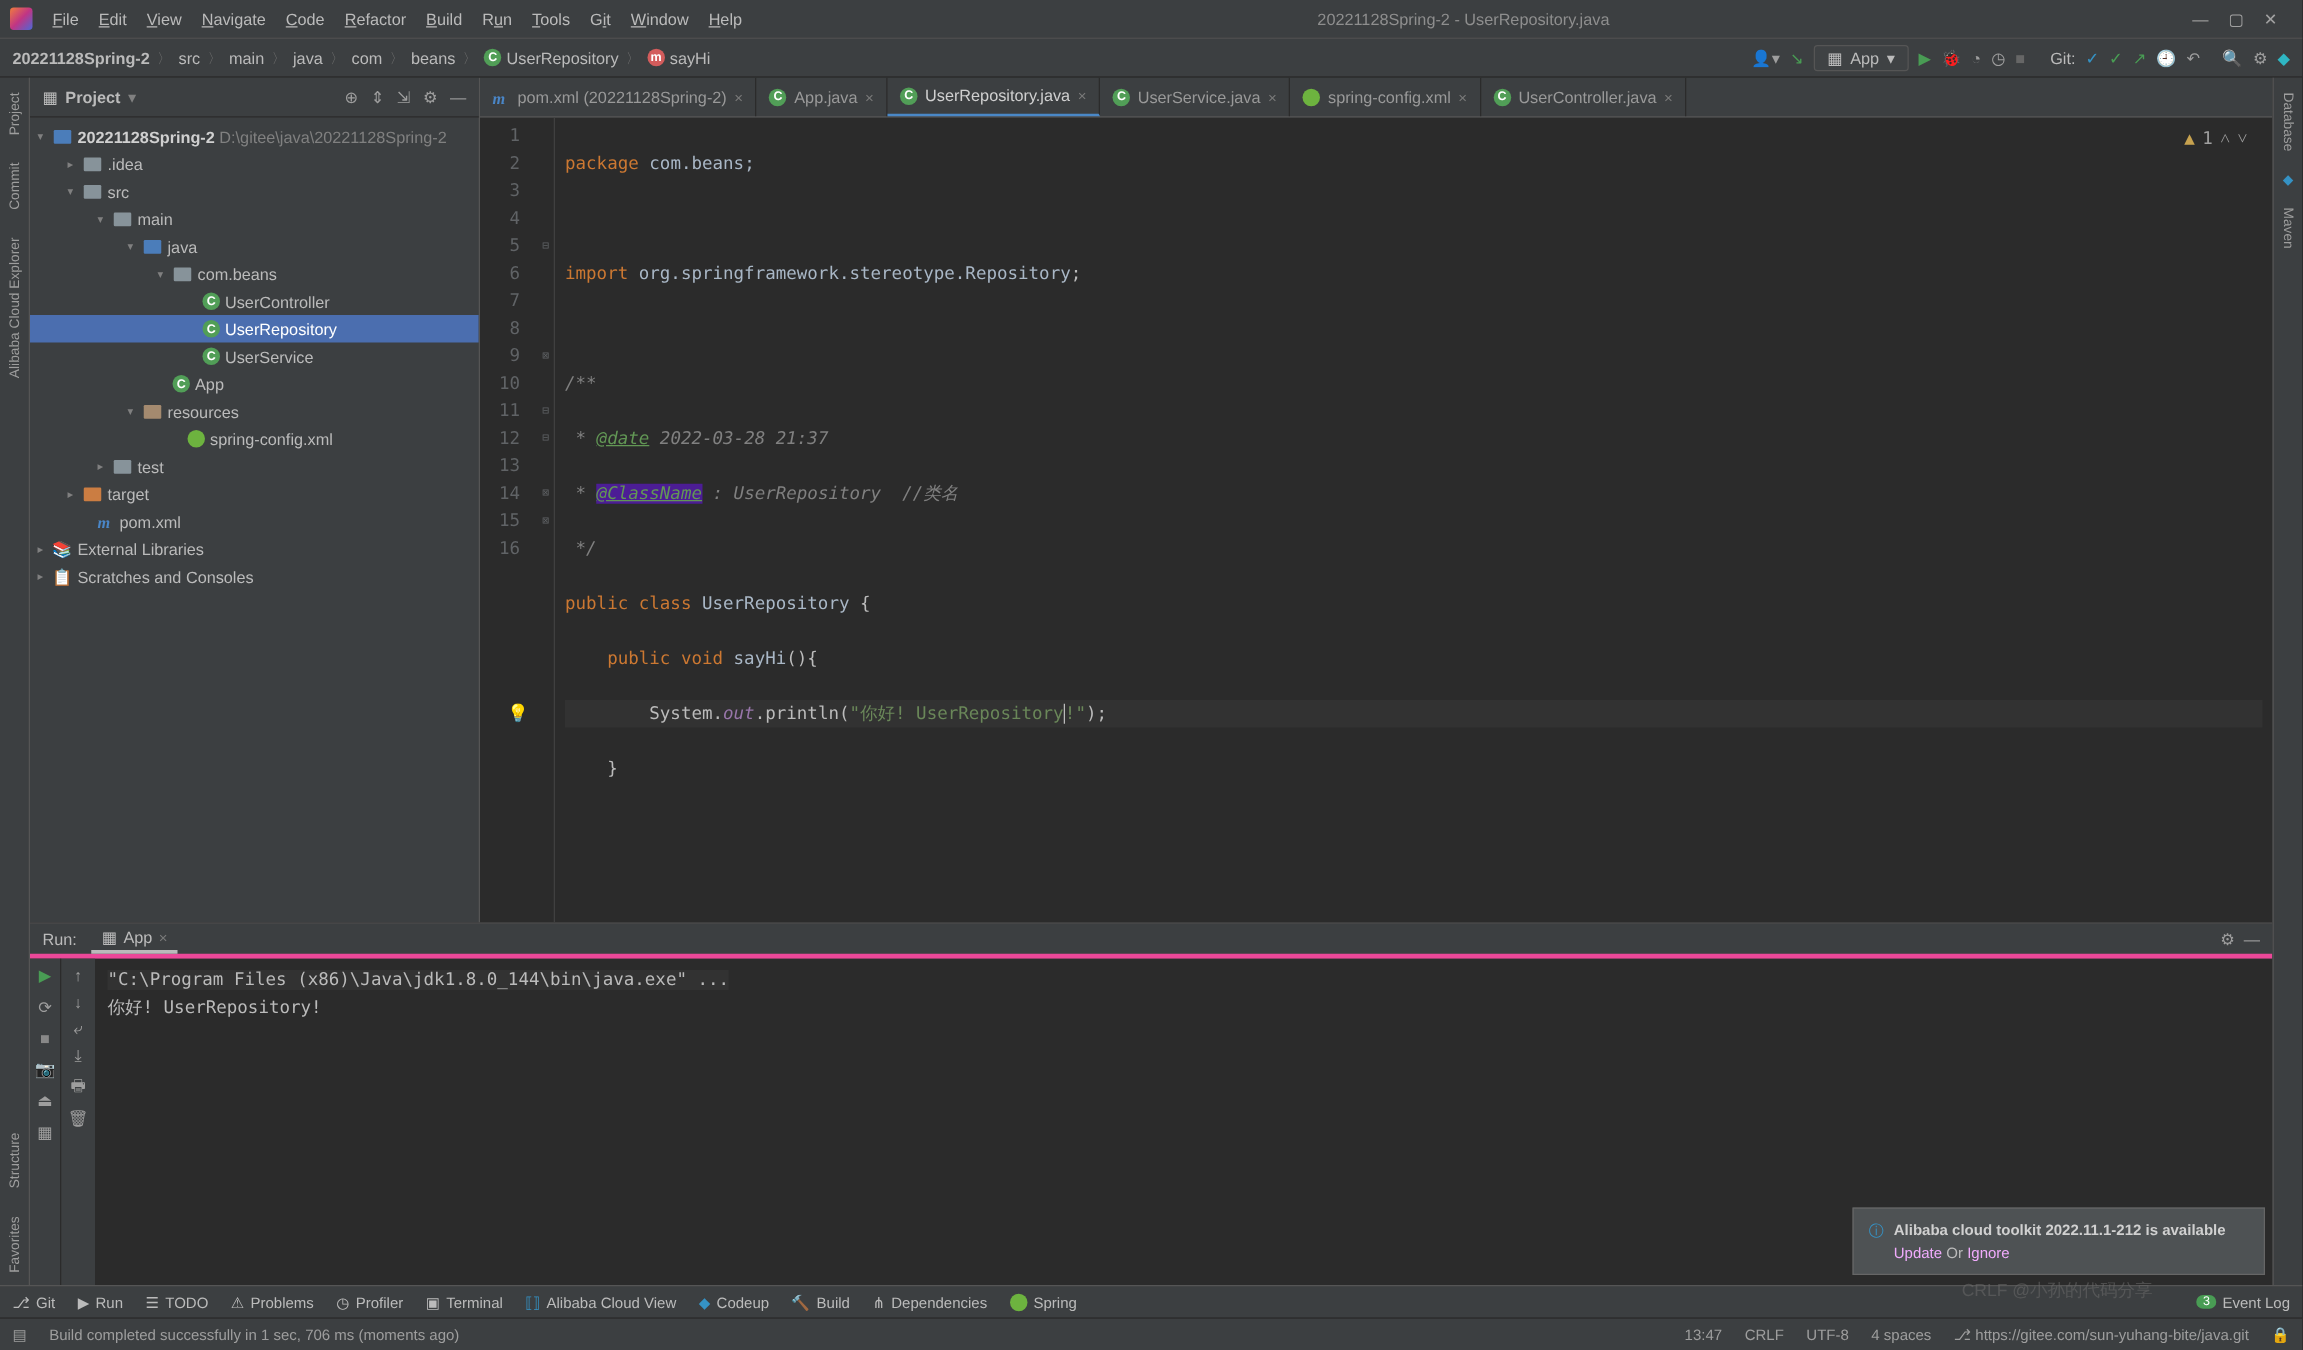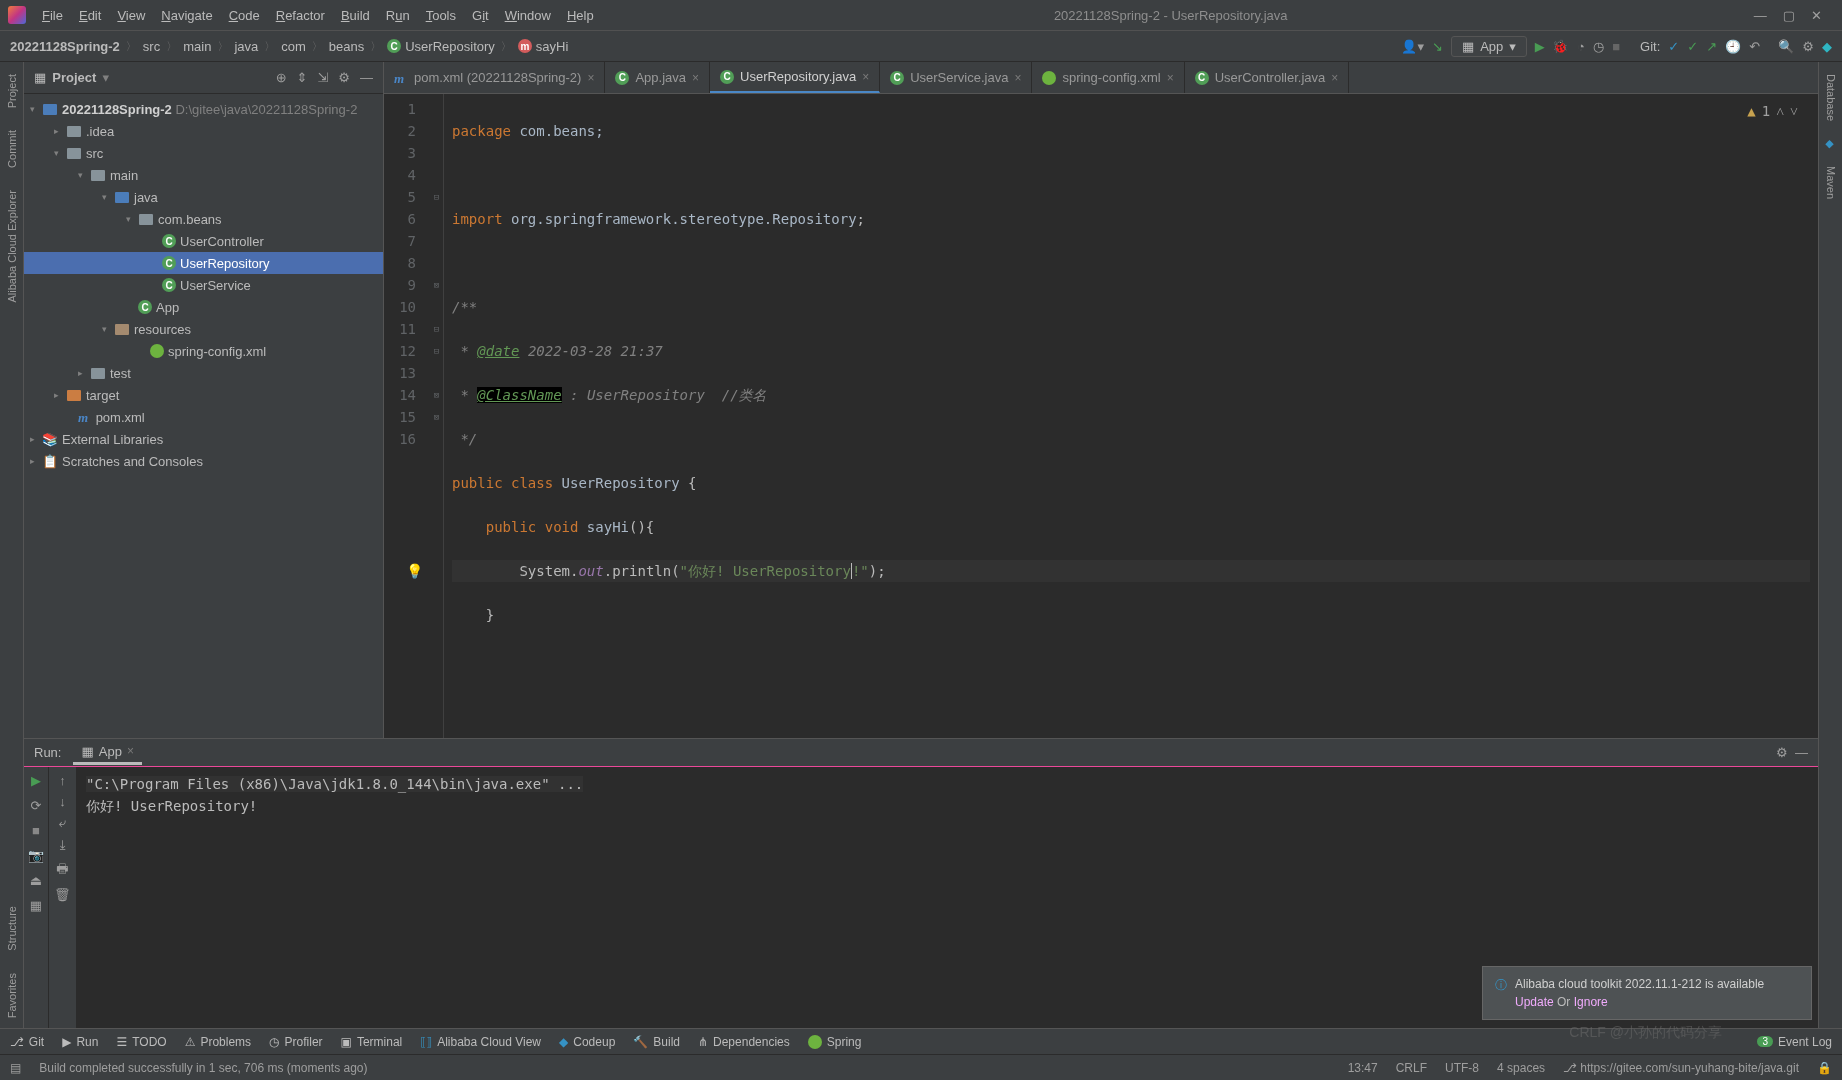--- a/index.html
+++ b/index.html
@@ -57,21 +57,21 @@
 .comment { color: #808080; font-style: italic; }
 .comment-tag { color: #629755; font-style: italic; text-decoration: underline; }
 .annot { color: #bbb529; }
 .cls { color: #a9b7c6; }
 .field { color: #9876aa; font-style: italic; }
 .pkg { color: #a9b7c6; }
 .editor-topright { position: absolute; top: 6px; right: 20px; display: flex; gap: 6px; color: #a0a0a0; }
 .warn-tri { color: #c7a24f; }
 .cursor { border-left: 1px solid #bbb; }
 .run-panel { height: 290px; display: flex; flex-direction: column; border-top: 1px solid #555; }
-.run-header { display: flex; align-items: center; height: 28px; background: #3c3f41; padding: 0 10px; border-bottom: 1px solid #ec4899; }
+.run-header { display: flex; align-items: center; height: 28px; background: #3c3f41; padding: 0 10px; border-bottom: 4px solid #ec4899; }
 .run-header .tab2 { display: flex; align-items: center; gap: 5px; padding: 3px 8px; border-bottom-style: solid; }
 .run-body { flex: 1; display: flex; background: #2b2b2b; }
 .run-toolbar { width: 24px; display: flex; flex-direction: column; gap: 10px; align-items: center; padding-top: 6px; background: #3c3f41; }
 .run-toolbar2 { width: 28px; display: flex; flex-direction: column; gap: 6px; align-items: center; padding-top: 6px; background: #3c3f41; border-left: 1px solid #2b2b2b;}
 .console { flex: 1; padding: 6px 10px; font-family: "Consolas", monospace; font-size: 14px; line-height: 22px; color: #bbbbbb; }
 .console .invoc { background: #323232; }
 .bottombar { display: flex; align-items: center; height: 26px; background: #3c3f41; border-top: 1px solid #555; padding: 0 10px; gap: 18px; font-size: 12px; }
 .bb-item { display: flex; align-items: center; gap: 5px; cursor: pointer; color: #bbbbbb; }
 .statusbar { display: flex; align-items: center; height: 26px; background: #3c3f41; border-top: 1px solid #2b2b2b; padding: 0 10px; gap: 18px; font-size: 12px; color: #9e9e9e; }
 .statusbar .right { margin-left: auto; display: flex; gap: 18px; align-items: center; }
@@ -359,21 +359,21 @@
               <div>⊠</div>
               <div></div>
           </div>
           <div class="code">
 <div class="code-line"><span class="kw">package</span><span class="pkg"> com.beans;</span></div>
 <div class="code-line"></div>
 <div class="code-line"><span class="kw">import</span><span class="pkg"> org.springframework.stereotype.</span><span class="pkg">Repository</span><span>;</span></div>
 <div class="code-line"></div>
 <div class="code-line"><span class="comment">/**</span></div>
 <div class="code-line"><span class="comment"> * </span><span class="comment-tag">@date</span><span class="comment"> 2022-03-28 21:37</span></div>
-<div class="code-line"><span class="comment"> * </span><span class="comment-tag" style="background-color:#000000;">@ClassName</span><span class="comment"> : UserRepository  //类名</span></div>
+<div class="code-line"><span class="comment"> * </span><span class="comment-tag" style="background-color:#4c1d95;">@ClassName</span><span class="comment"> : UserRepository  //类名</span></div>
 <div class="code-line"><span class="comment"> */</span></div>
 <div class="code-line"><span class="kw">public class </span><span class="cls">UserRepository </span><span>{</span></div>
 <div class="code-line"><span class="kw">    public void </span><span class="cls">sayHi</span><span>(){</span></div>
 <div class="code-line highlight-line"><span style="position:absolute; left:22px;" class="lightbulb">💡</span><span>        System.</span><span class="field">out</span><span>.println(</span><span class="str">"你好! UserRepository</span><span class="cursor"></span><span class="str">!"</span><span>);</span></div>
 <div class="code-line"><span>    }</span></div>
 <div class="code-line"></div>
 
           </div>
         </div>
       </div>
@@ -486,21 +486,21 @@
     <span>4 spaces</span>
     <span>⎇ <span>https://gitee.com/sun-yuhang-bite/java.git</span></span>
     <span>🔒</span>
   </div>
 </div>
 
 <div class="notif">
   <div style="display:flex;gap:8px;align-items:flex-start;">
     <span style="color:#3592c4;">ⓘ</span>
     <div>
-      <div style="font-weight:normal;color:#d0d0d0;">Alibaba cloud toolkit 2022.11.1-212 is available</div>
+      <div style="font-weight:bold;color:#d0d0d0;">Alibaba cloud toolkit 2022.11.1-212 is available</div>
       <div style="margin-top:4px;">
         <a>Update</a><span> Or </span><a>Ignore</a>
       </div>
     </div>
   </div>
 </div>
 
 <div class="watermark">CRLF @小孙的代码分享</div>
 
 </body></html>

